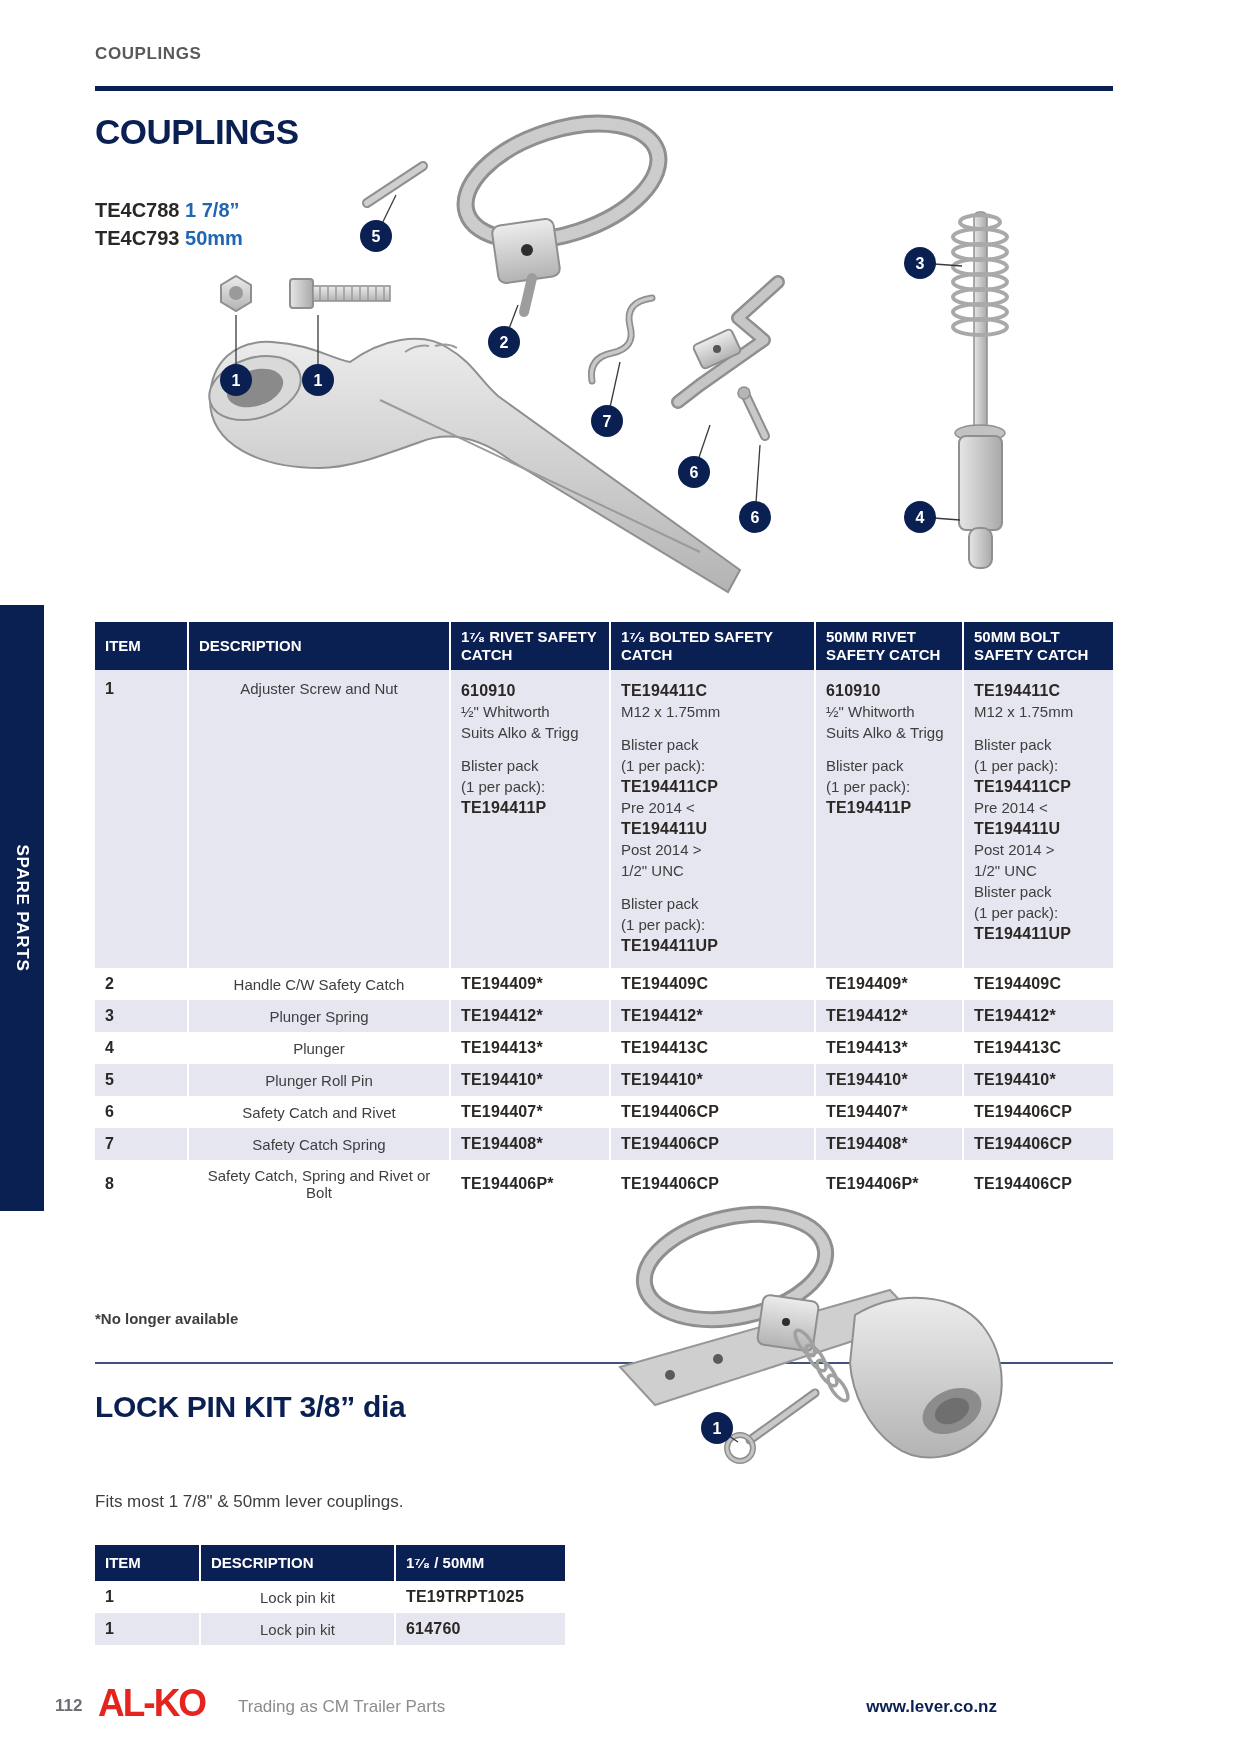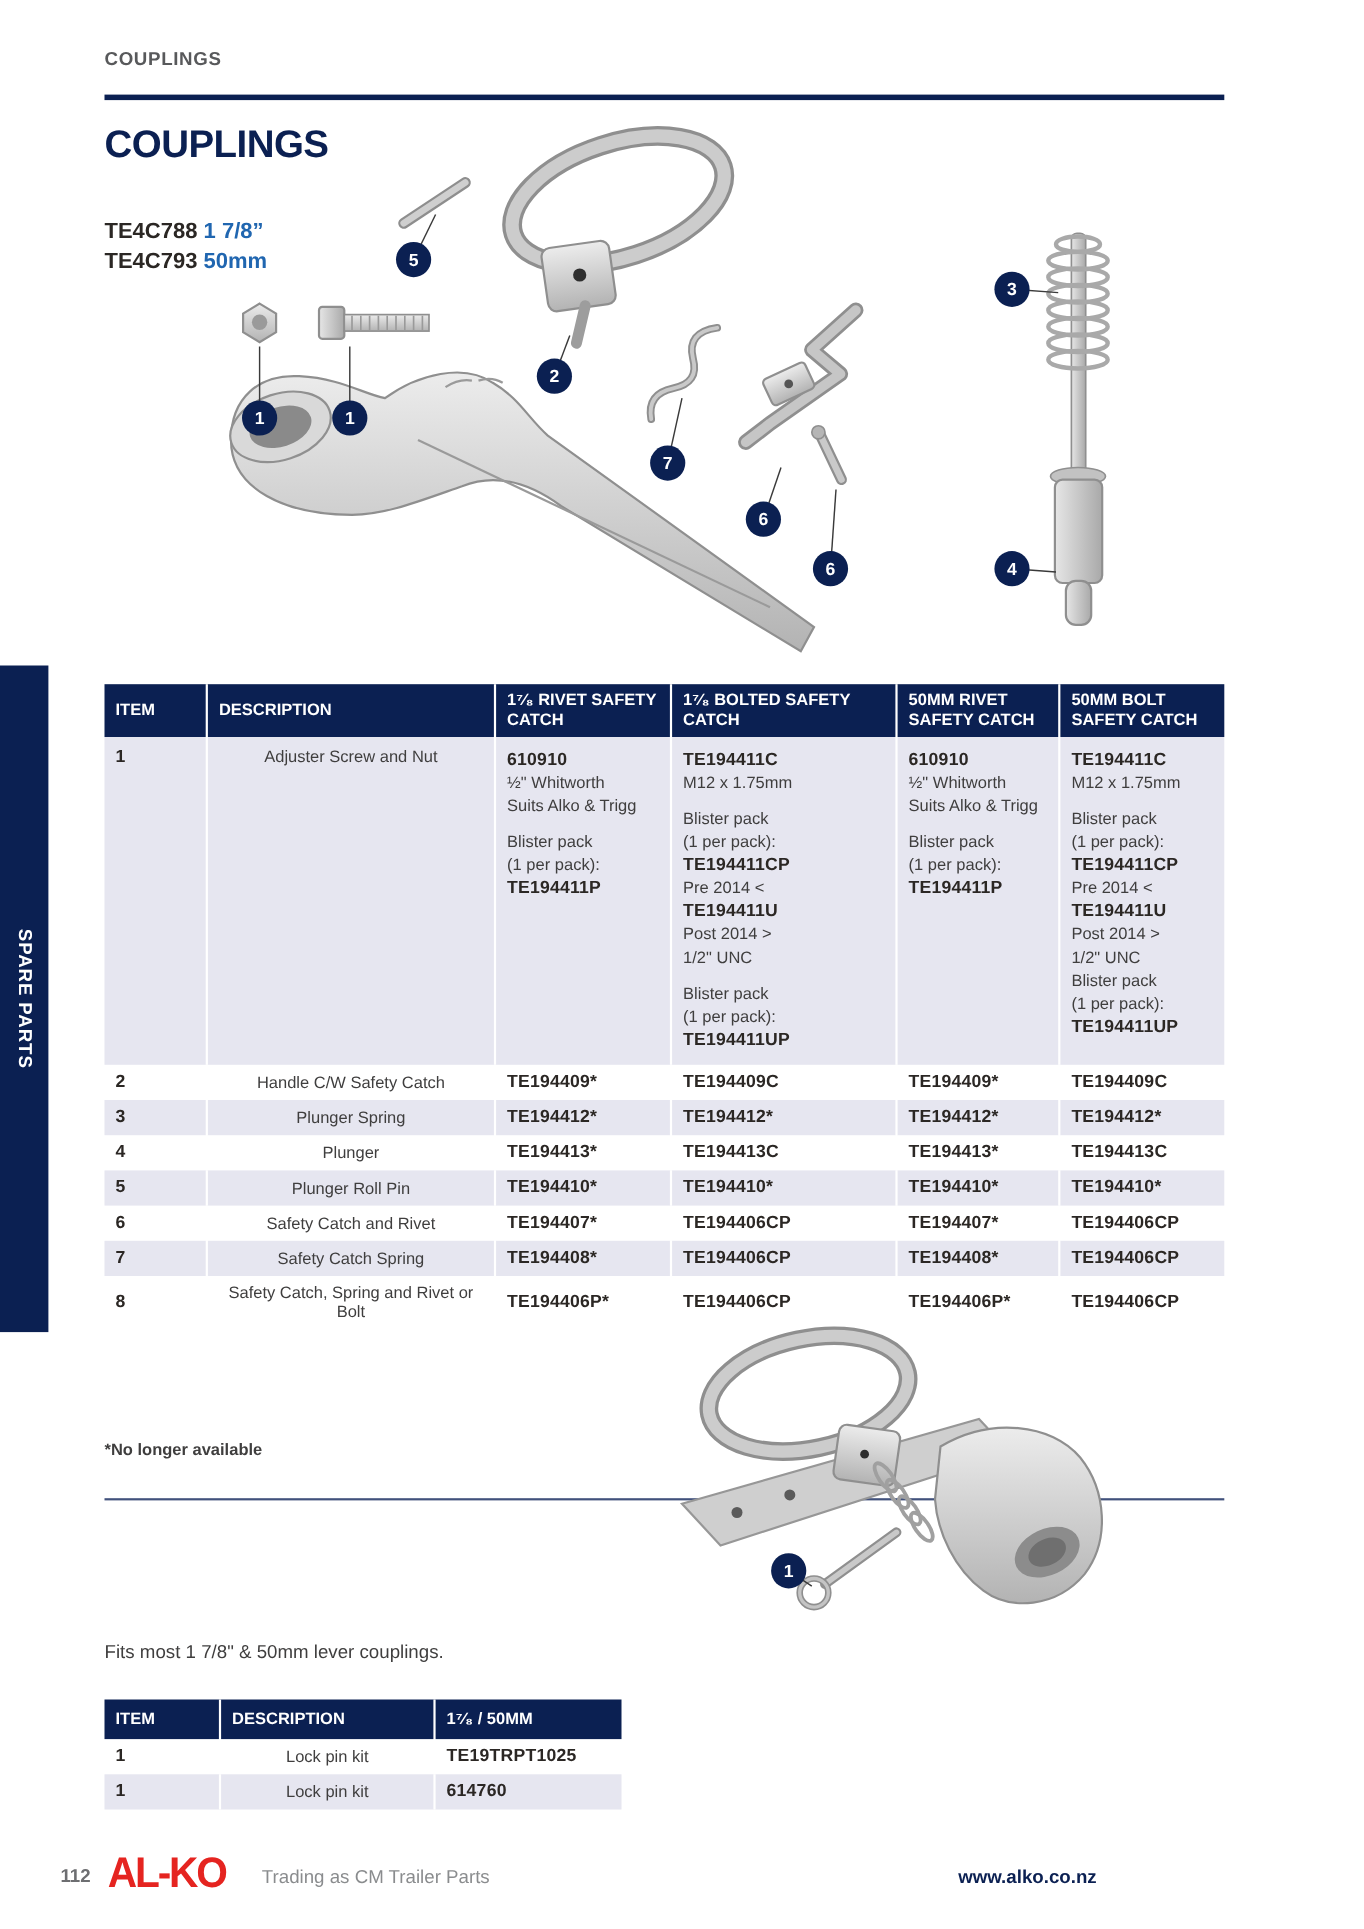--- a/index.html
+++ b/index.html
@@ -330,20 +330,21 @@
           <td><span class="pn">TE194406P*</span></td>
           <td><span class="pn">TE194406CP</span></td>
         </tr>
       </tbody>
   </table>
 
   <div class="footnote">*No longer available</div>
 
   <div class="divider"></div>
   <div class="title2">
+    <div>LOCK PIN KIT 3/8” dia</div>
   </div>
   <div class="sub2">Fits most 1 7/8" &amp; 50mm lever couplings.</div>
 
   <div class="diagram2">
     <svg width="430" height="320" viewBox="0 0 430 320">
       <g>
         <ellipse cx="135" cy="72" rx="92" ry="50" transform="rotate(-12 135 72)" fill="none" stroke="#8f8f8f" stroke-width="17"></ellipse>
         <ellipse cx="135" cy="72" rx="92" ry="50" transform="rotate(-12 135 72)" fill="none" stroke="#cccccc" stroke-width="11"></ellipse>
         <polygon points="20,172 290,95 318,125 55,210" fill="#cfcfcf" stroke="#979797" stroke-width="2"></polygon>
         <circle cx="70" cy="180" r="5" fill="#5a5a5a"></circle>
@@ -396,15 +397,15 @@
           <td class="item">1</td>
           <td class="desc">Lock pin kit</td>
           <td><span class="pn">614760</span></td>
         </tr>
       </tbody>
   </table>
 
   <div class="pageno">112</div>
   <div class="logo">AL-KO</div>
   <div class="trading">Trading as CM Trailer Parts</div>
-  <div class="weburl">www.alko.co.nz</div>
+  <div class="weburl">www.lever.co.nz</div>
 
 </div>
 
 </body></html>

